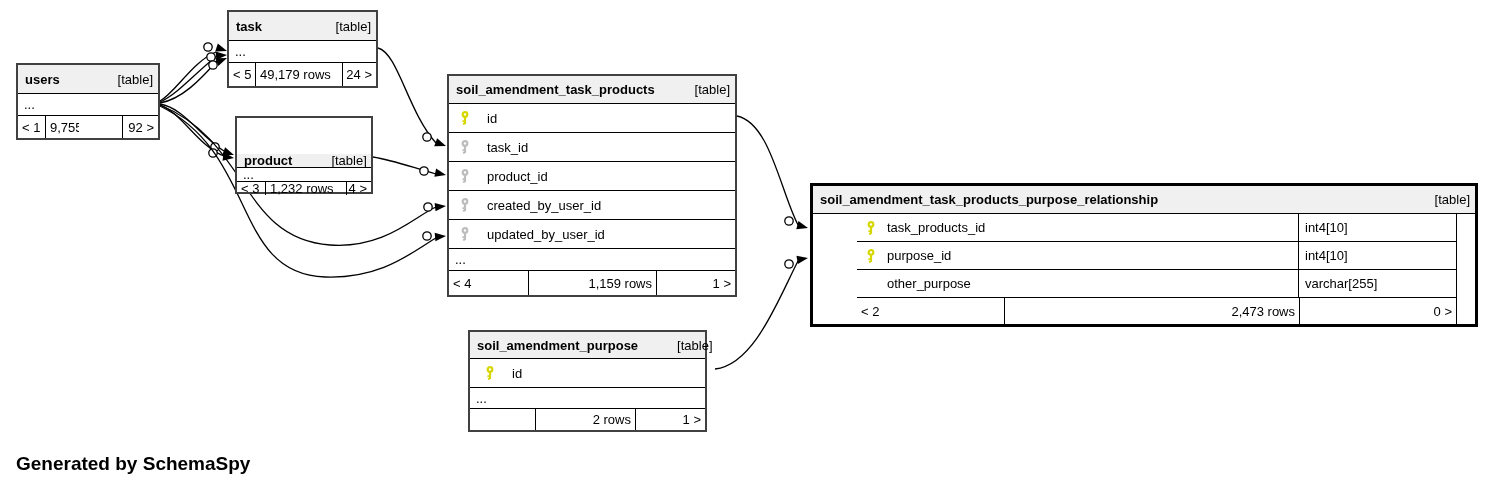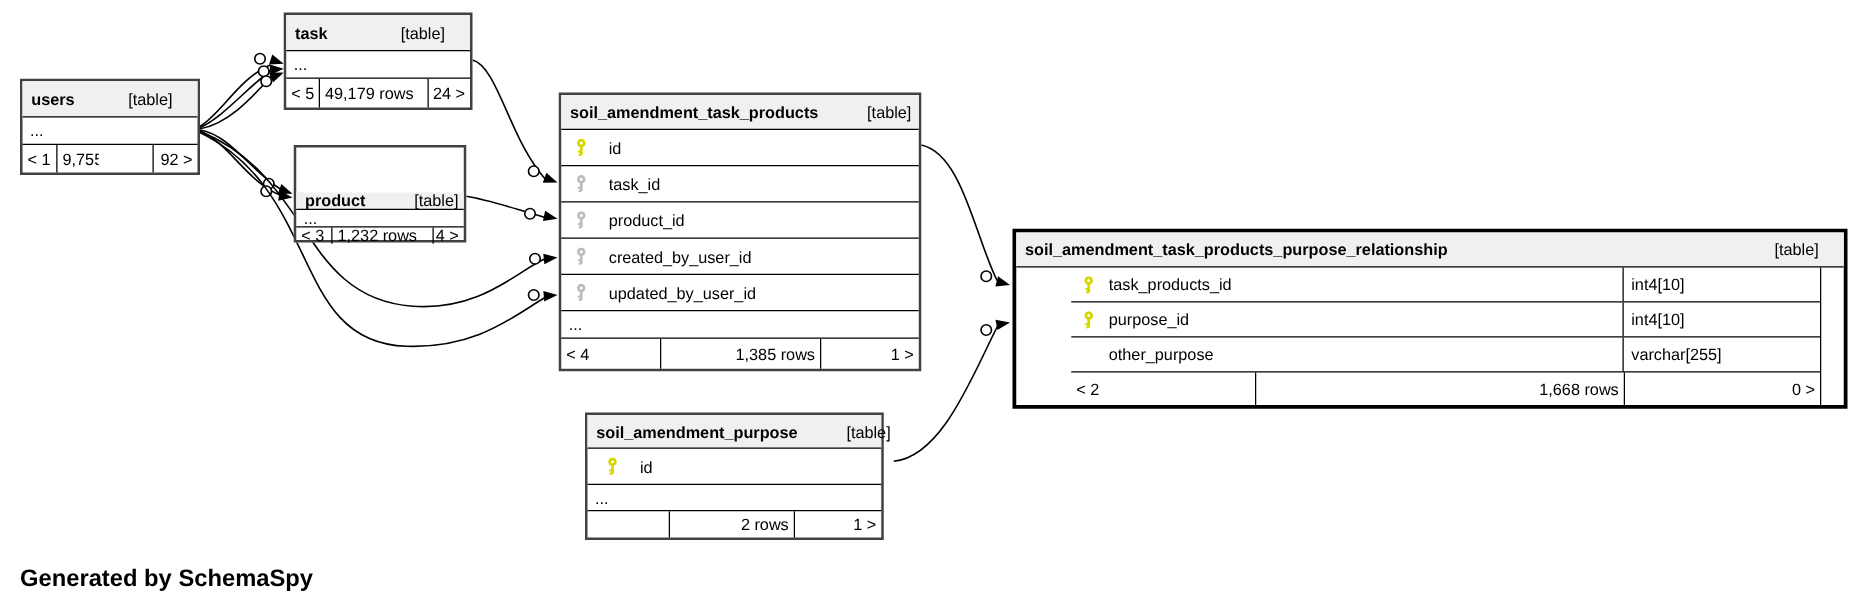--- a/index.html
+++ b/index.html
@@ -5,21 +5,21 @@
   * { box-sizing: border-box; }
   html,body { margin:0; padding:0; background:#ffffff; }
   body { font-family:"Liberation Sans", sans-serif; color:#000; }
   #canvas { position:relative; width:1496px; height:487px; background:#ffffff; overflow:hidden; }
 
   .tbl { position:absolute; display:flex; flex-direction:column; background:#fff;
          border:2px solid #414141; font-size:13px; line-height:1; }
   .tbl.focal { border:3px solid #000;text-align:center; }
 
   .thead { display:flex; justify-content:space-between; align-items:center;
-           background:#f0f0f0; border-bottom:1px solid #000; padding:0 20px 0 7px;gap:29px; }
+           background:#f0f0f0; border-bottom:1px solid #000; padding:0 5px 0 7px;gap:29px; }
   .tname { font-weight:bold; white-space:nowrap; }
   .badge { font-weight:normal; margin-left:10px; white-space:nowrap; }
 
   .crow { display:flex; align-items:center; border-bottom:1px solid #000; }
   .dots { display:flex; align-items:center; border-bottom:1px solid #000; padding-left:6px; }
 
   .tfoot { display:flex; flex:1; }
   .fcell { display:flex; align-items:center; padding:0 4px; overflow:hidden; white-space:nowrap; }
   .fcell + .fcell { border-left:1px solid #000; }
   .fr { justify-content:flex-end; }
@@ -189,21 +189,21 @@
         <circle cx="6" cy="3.4" r="2.3" fill="none" stroke="#bdbdbd" stroke-width="2.2"></circle>
         <line x1="6" y1="5.6" x2="6" y2="13" stroke="#bdbdbd" stroke-width="2.2"></line>
         <line x1="6" y1="10.2" x2="3.4" y2="10.2" stroke="#bdbdbd" stroke-width="1.8"></line>
         <line x1="6" y1="12.8" x2="3.9" y2="12.8" stroke="#bdbdbd" stroke-width="1.8"></line>
       </svg>
       <span>updated_by_user_id</span>
     </div>
     <div class="dots" style="height:22px;">...</div>
     <div class="tfoot">
       <div class="fcell" style="width:79px;">&lt; 4</div>
-      <div class="fcell fr" style="flex:1;">1,385 rows</div>
+      <div class="fcell fr" style="flex:1;">1,159 rows</div>
       <div class="fcell fr" style="width:79px;">1 &gt;</div>
     </div>
   </div>
 
   <div class="tbl focal" style="left:810px;top:183px;width:668px;height:144px;">
     <div class="thead" style="height:28px;">
       <span class="tname">soil_amendment_task_products_purpose_relationship</span>
       <span class="badge">[table]</span>
     </div>
     <div class="relbody">
@@ -234,21 +234,21 @@
         </div>
         <div class="crow" style="height:28px;">
           <div class="rel-name">
             <span class="keyph"></span>
             <span>other_purpose</span>
           </div>
           <div class="rel-type">varchar[255]</div>
         </div>
         <div class="tfoot">
           <div class="fcell" style="width:147px;">&lt; 2</div>
-          <div class="fcell fr" style="flex:1;">1,668 rows</div>
+          <div class="fcell fr" style="flex:1;">2,473 rows</div>
           <div class="fcell fr" style="width:157px;">0 &gt;</div>
         </div>
       </div>
       <div class="relright"></div>
     </div>
   </div>
 
   <div class="tbl" style="left:468px;top:330px;width:239px;height:102px;">
     <div class="thead" style="height:27px;">
       <span class="tname">soil_amendment_purpose</span>

